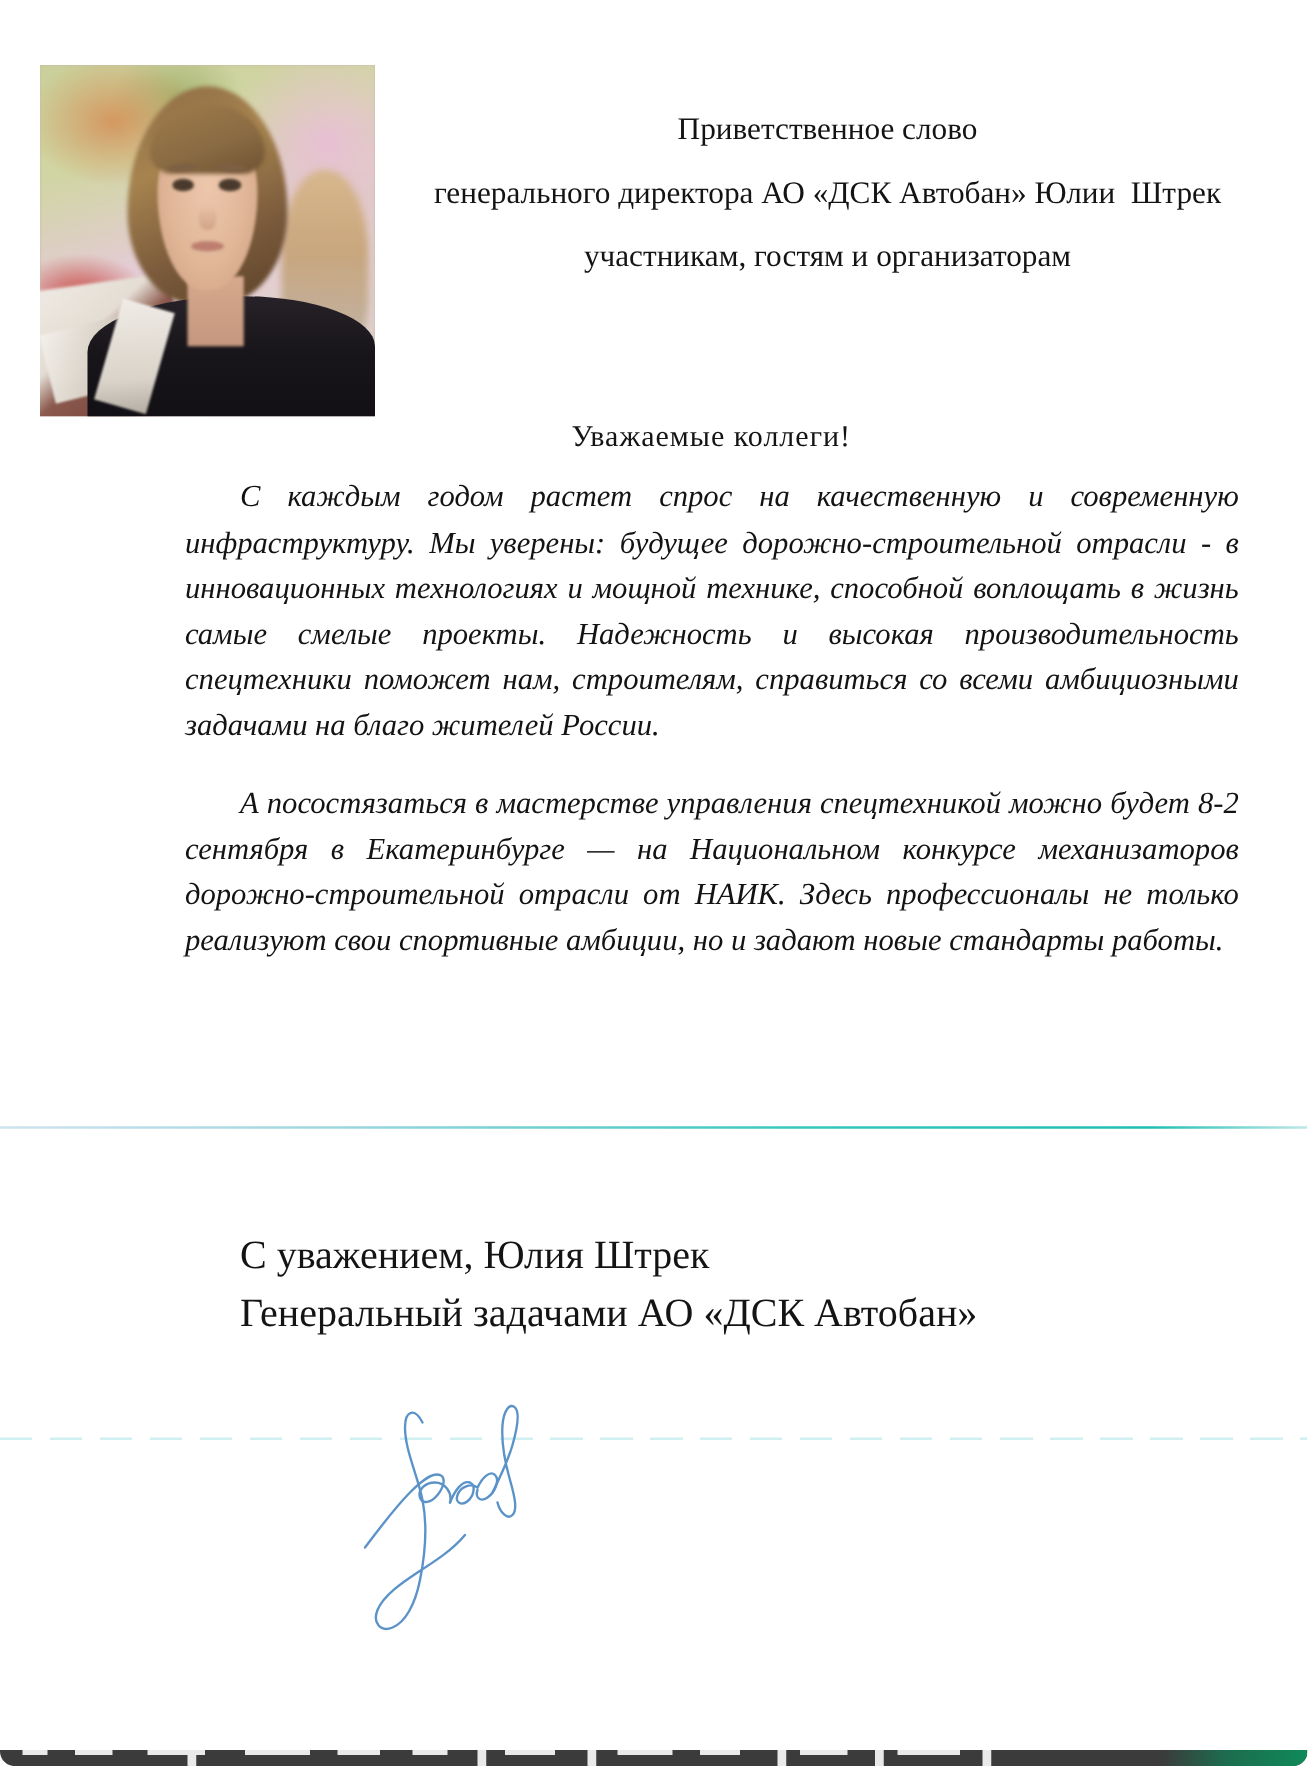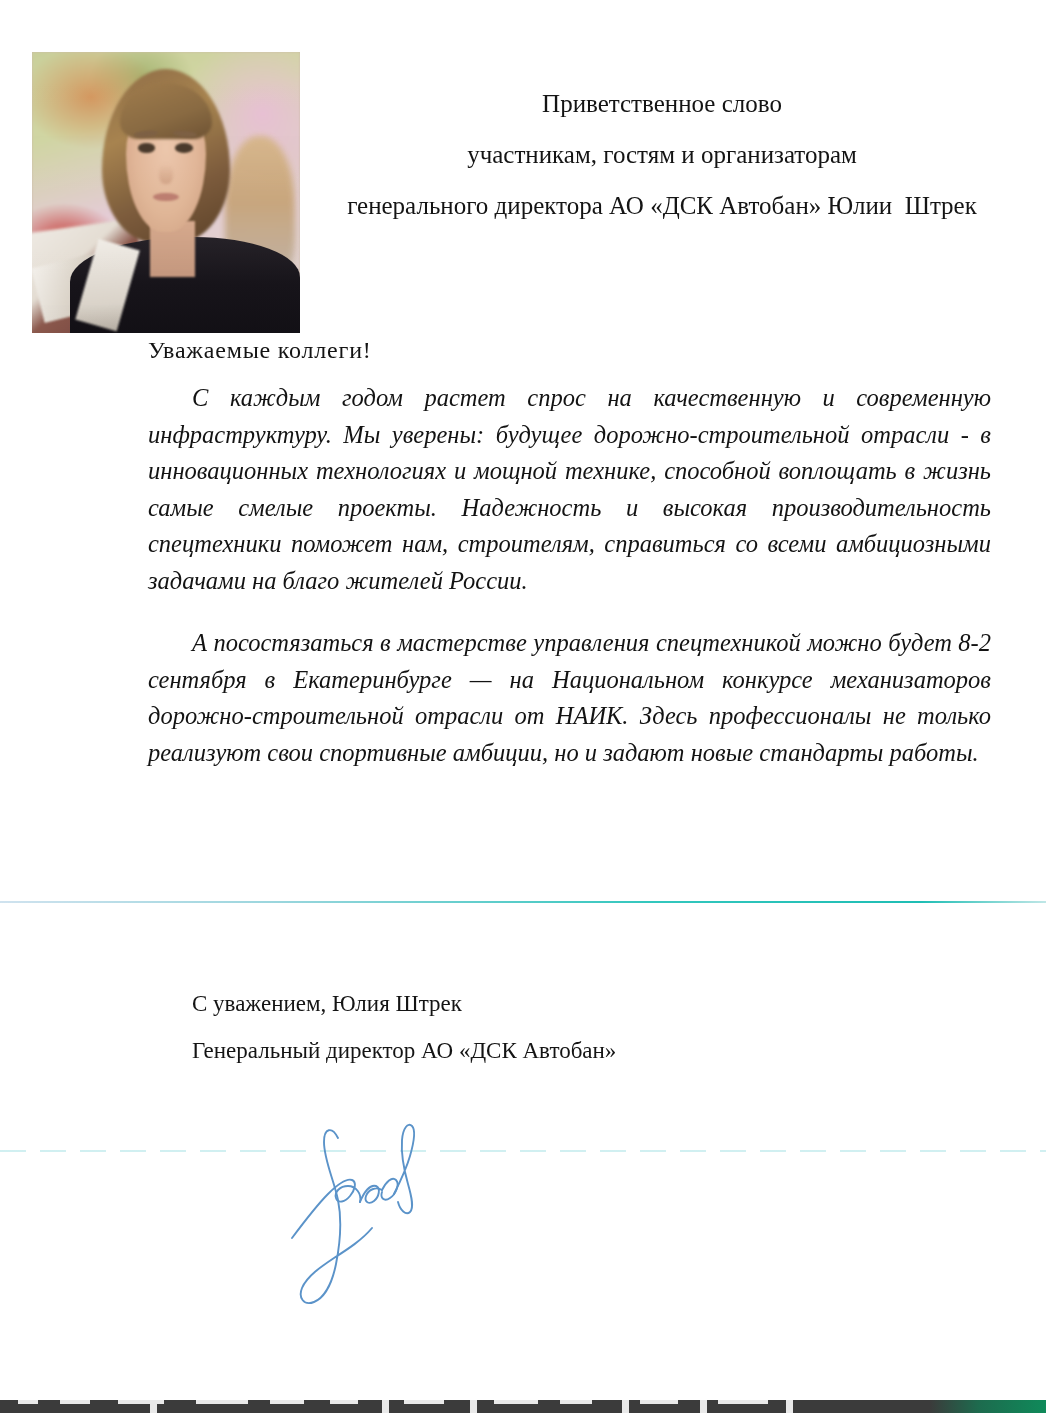--- a/index.html
+++ b/index.html
@@ -10,20 +10,21 @@
   body {
     font-family: "Liberation Serif", "DejaVu Serif", serif;
     color: #111111;
   }
   .page {
     position: relative;
     width: 1046px;
     height: 1413px;
     background: #ffffff;
     overflow: hidden;
+    border-radius: 12px;
   }
 
   
   .portrait {
     position: absolute;
     left: 32px;
     top: 52px;
     width: 268px;
     height: 281px;
     overflow: hidden;
@@ -199,20 +200,21 @@
     white-space: pre;
     color: #141414;
   }
 
   
   .salutation {
     position: absolute;
     left: 148px;
     top: 333px;
     width: 842px;
+    text-align: center;
     font-size: 24px;
     letter-spacing: 0.8px;
     line-height: 34px;
     color: #141414;
   }
 
   
   .body-text {
     position: absolute;
     left: 148px;
@@ -263,21 +265,21 @@
   }
 
   
   .signoff {
     position: absolute;
     left: 192px;
     top: 980px;
     width: 700px;
   }
   .signoff-line {
-    font-size: 23px;
+    font-size: 32px;
     line-height: 47px;
     color: #141414;
   }
 
   
   .signature {
     position: absolute;
     left: 276px;
     top: 1108px;
     width: 190px;
@@ -336,37 +338,37 @@
     <div class="p-brow r"></div>
     <div class="p-eye l"></div>
     <div class="p-eye r"></div>
     <div class="p-nose"></div>
     <div class="p-lip"></div>
     <div class="portrait-grain"></div>
   </div>
 
   <div class="header-block">
     <div class="header-line">Приветственное слово</div>
+    <div class="header-line">генерального директора АО «ДСК Автобан» Юлии  Штрек</div>
     <div class="header-line">участникам, гостям и организаторам</div>
-    <div class="header-line">генерального директора АО «ДСК Автобан» Юлии  Штрек</div>
   </div>
 
   <div class="salutation">Уважаемые коллеги!</div>
 
   <div class="body-text">
     <p class="para p1">С каждым годом растет спрос на качественную и современную инфраструктуру. Мы уверены: будущее дорожно-строительной отрасли -  в инновационных технологиях и мощной технике, способной воплощать в жизнь самые смелые проекты. Надежность и высокая производительность спецтехники поможет нам, строителям, справиться со всеми амбициозными задачами на благо жителей России.</p>
     <p class="para p3">А посостязаться в мастерстве управления спецтехникой можно будет 8-2 сентября в Екатеринбурге — на Национальном конкурсе механизаторов дорожно-строительной отрасли от НАИК. Здесь профессионалы не только реализуют свои спортивные амбиции, но и задают новые стандарты работы.</p>
   </div>
 
   <div class="rule-top"></div>
   <div class="rule-bottom"></div>
 
   <div class="signoff">
     <div class="signoff-line">С уважением, Юлия Штрек</div>
-    <div class="signoff-line">Генеральный директор АО «ДСК Автобан»</div>
+    <div class="signoff-line">Генеральный задачами АО «ДСК Автобан»</div>
   </div>
 
   <div class="signature">
     <svg viewBox="0 0 190 212" xmlns="http://www.w3.org/2000/svg" aria-hidden="true">
       <g fill="none" stroke="#5b93c9" stroke-width="1.9" stroke-linecap="round" stroke-linejoin="round">
         <path d="M62 30 C 56 18, 48 20, 48 34 C 48 52, 58 72, 62 92
                  C 66 112, 64 136, 60 156 C 56 176, 48 190, 38 194
                  C 28 198, 22 190, 26 180 C 31 168, 46 158, 58 150
                  C 72 141, 86 132, 96 120"></path>
         <path d="M16 130 C 28 114, 40 98, 52 86 C 62 76, 70 70, 76 72

